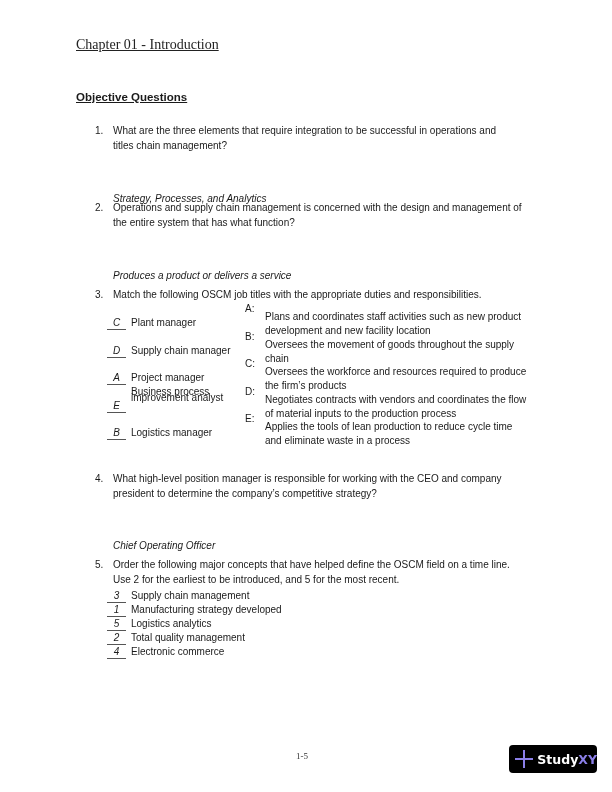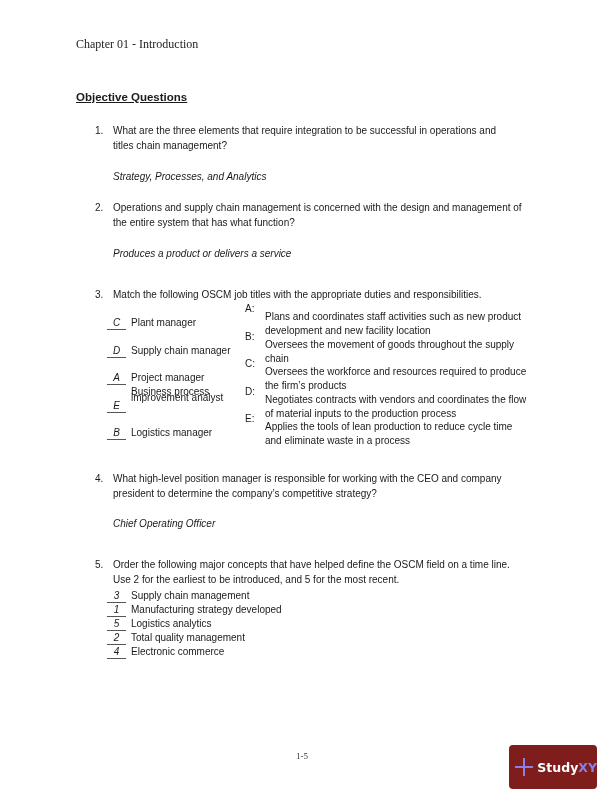--- a/index.html
+++ b/index.html
@@ -1,30 +1,30 @@
 <!DOCTYPE html>
 <html><head>
   <meta charset="utf-8">
   <style>
     html, body { margin: 0; padding: 0; background: #ffffff; }
     body { width: 612px; height: 792px; position: relative; overflow: hidden; color: #1a1a1a; font-family: "Liberation Sans", sans-serif; }
     .serif { font-family: "Liberation Serif", serif; }
     .abs { position: absolute; }
-    .header { left: 76px; top: 37px; font-size: 12px; color: #222; }
+    .header { left: 76px; top: 37px; font-size: 14px; color: #222; text-decoration: underline; }
     .title { left: 76px; top: 91px; font-size: 11.5px; font-weight: bold; text-decoration: underline; }
     .t { font-size: 10px; line-height: 14px; white-space: nowrap; }
     .num { left: 95px; }
     .q { left: 113px; }
-    .ans { left: 113px; font-style: italic; }
+    .ans { left: 113px; font-style: italic; margin-top: 22px; }
     .blank { width: 19px; text-align: center; border-bottom: 0.8px solid #555; font-style: italic; line-height: 12px; font-size: 10px; }
     .blank-col { left: 107px; }
     .letter { left: 245px; }
     .desc { left: 265px; margin-top: 8px; }
     .footer { left: 296px; top: 751px; font-size: 9px; color: #333; }
-    .badge { left: 509px; top: 745px; width: 88px; height: 44px; background: #7f1d1d; border-radius: 4px; display: flex; align-items: center; }
+    .badge { left: 509px; top: 745px; width: 88px; height: 28px; background: #000000; border-radius: 4px; display: flex; align-items: center; }
     .plus { width: 18px; height: 18px; margin-left: 6px; position: relative; }
     .plus::before, .plus::after { content: ""; position: absolute; background: #8b7fe8; }
     .plus::before { left: 8px; top: 0; width: 2px; height: 18px; }
     .plus::after { left: 0; top: 8px; width: 18px; height: 2px; }
     .brand { margin-left: 6px; font-size: 12.5px; font-weight: bold; color: #ffffff; font-family: "DejaVu Sans", sans-serif; }
     .brand .xy { color: #8b7fe8; }
   </style>
 </head>
 <body>
 

